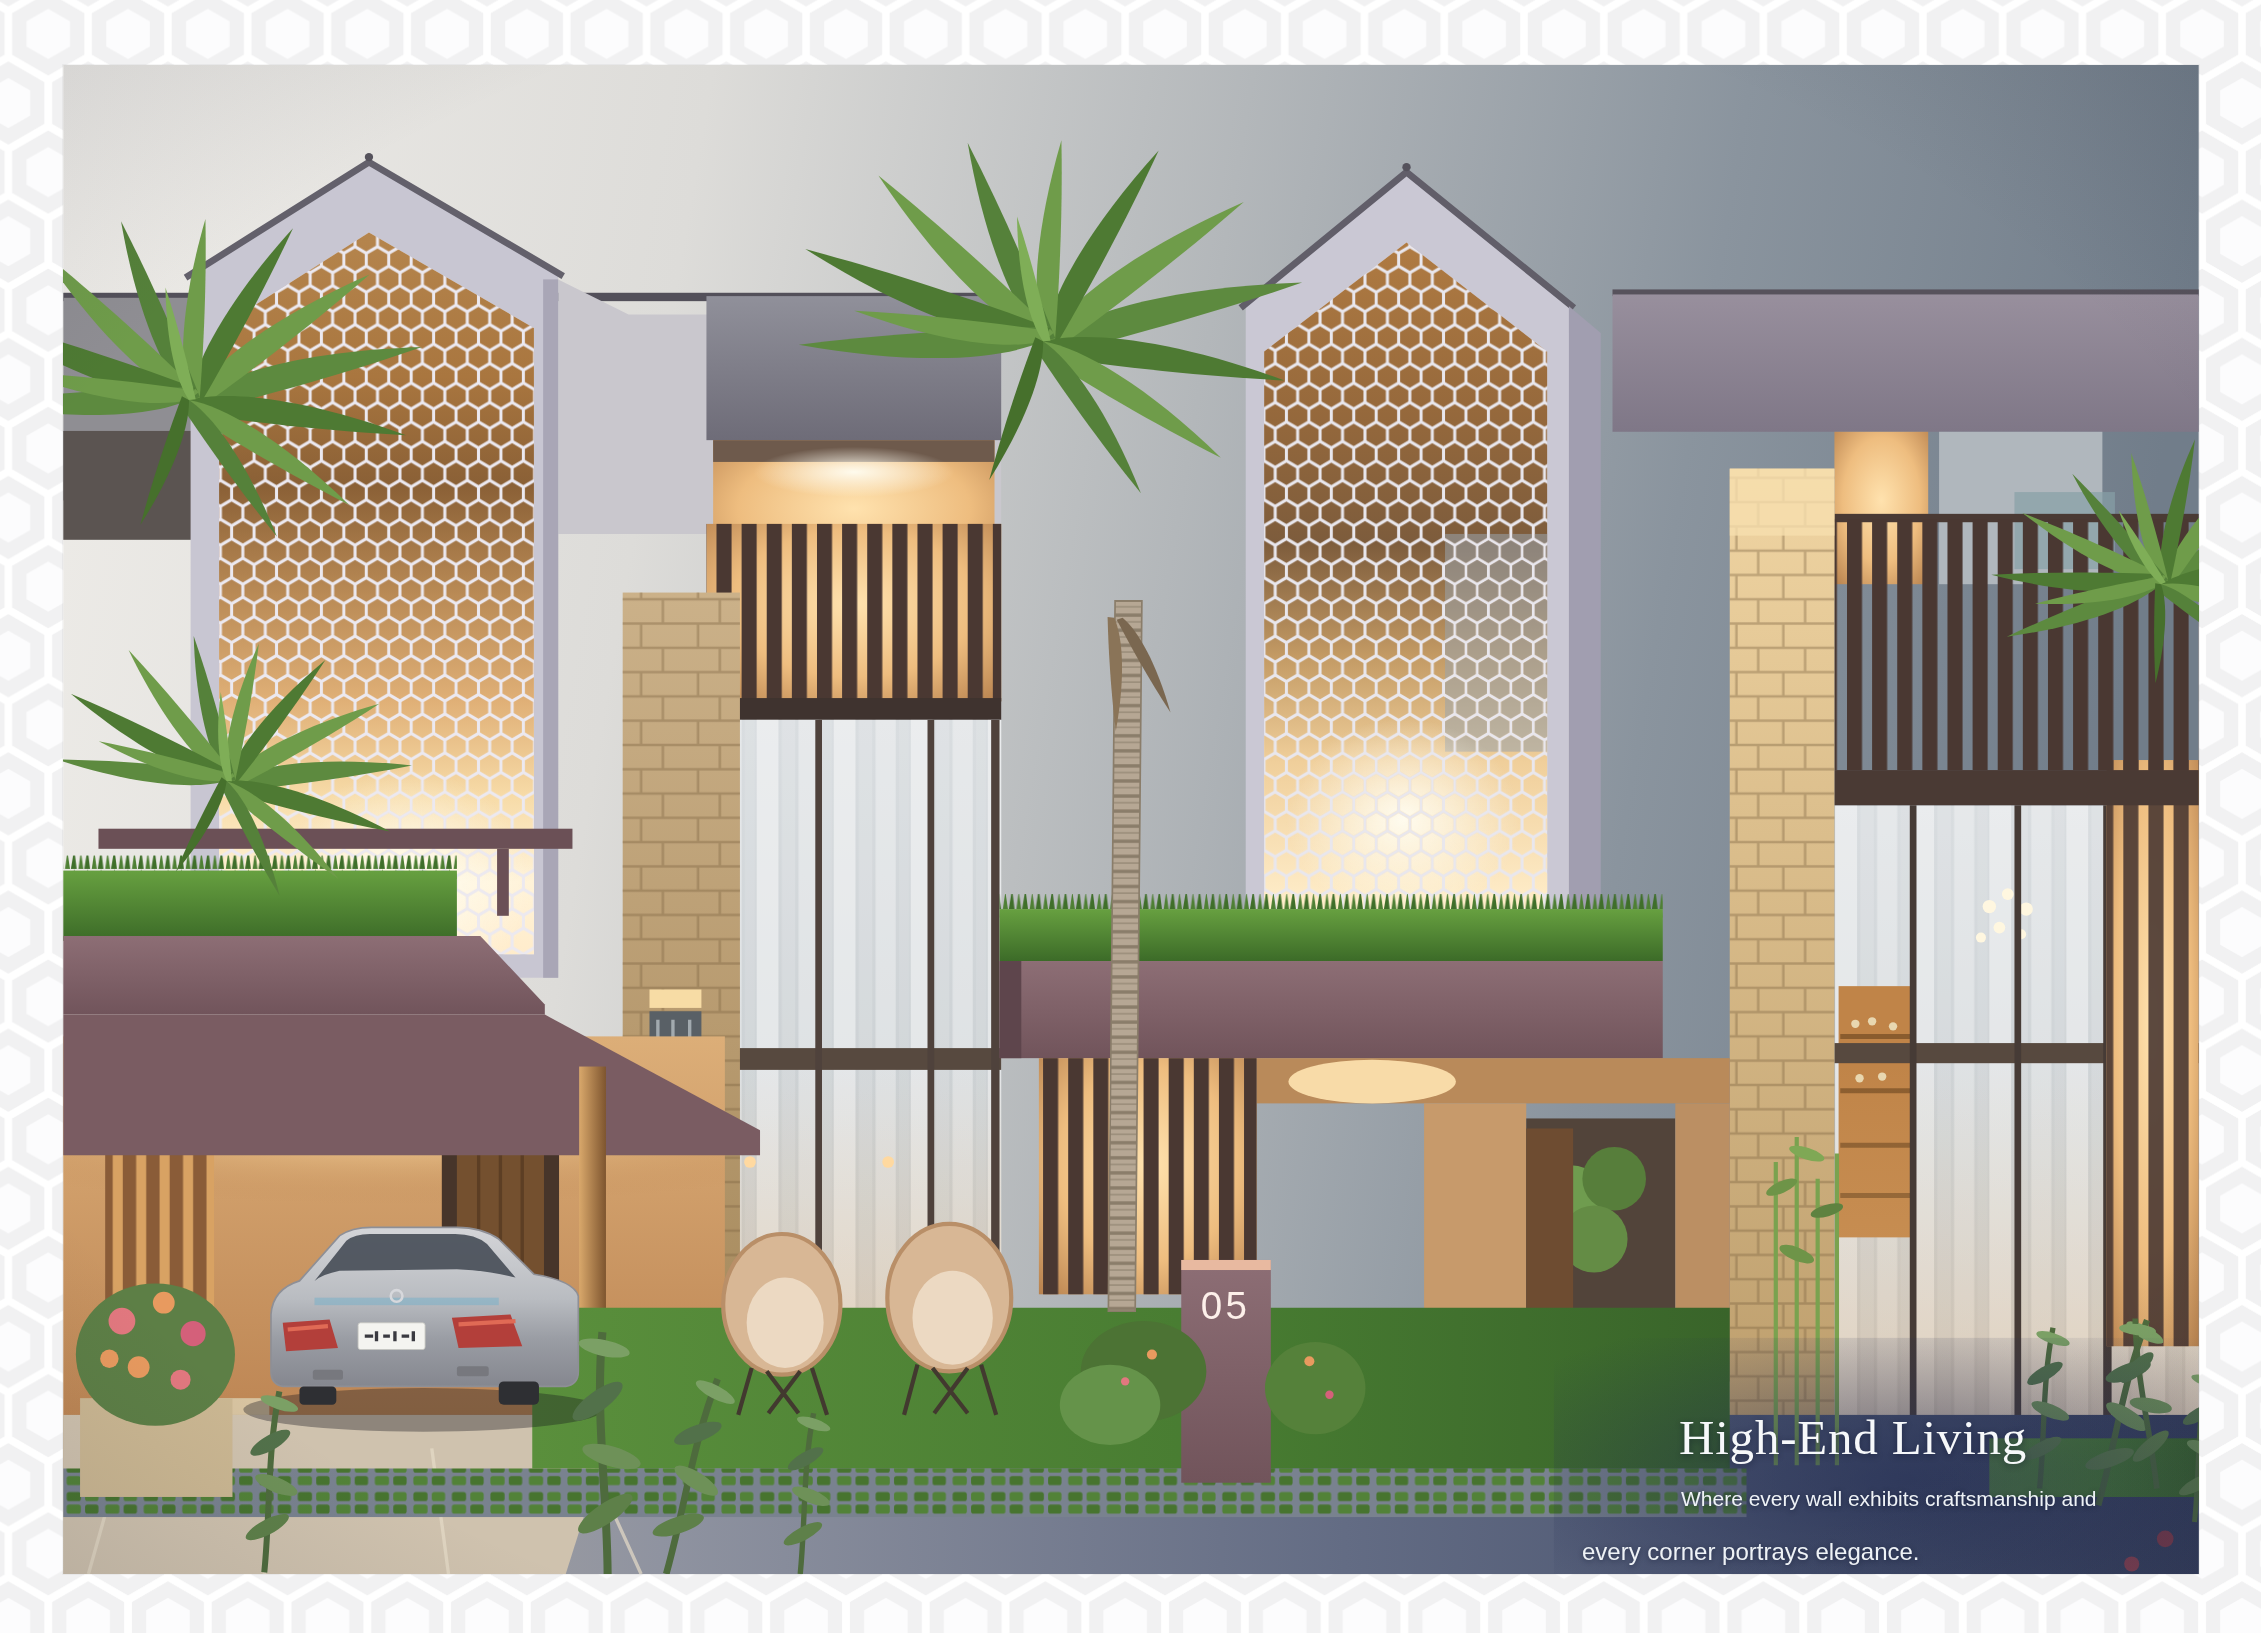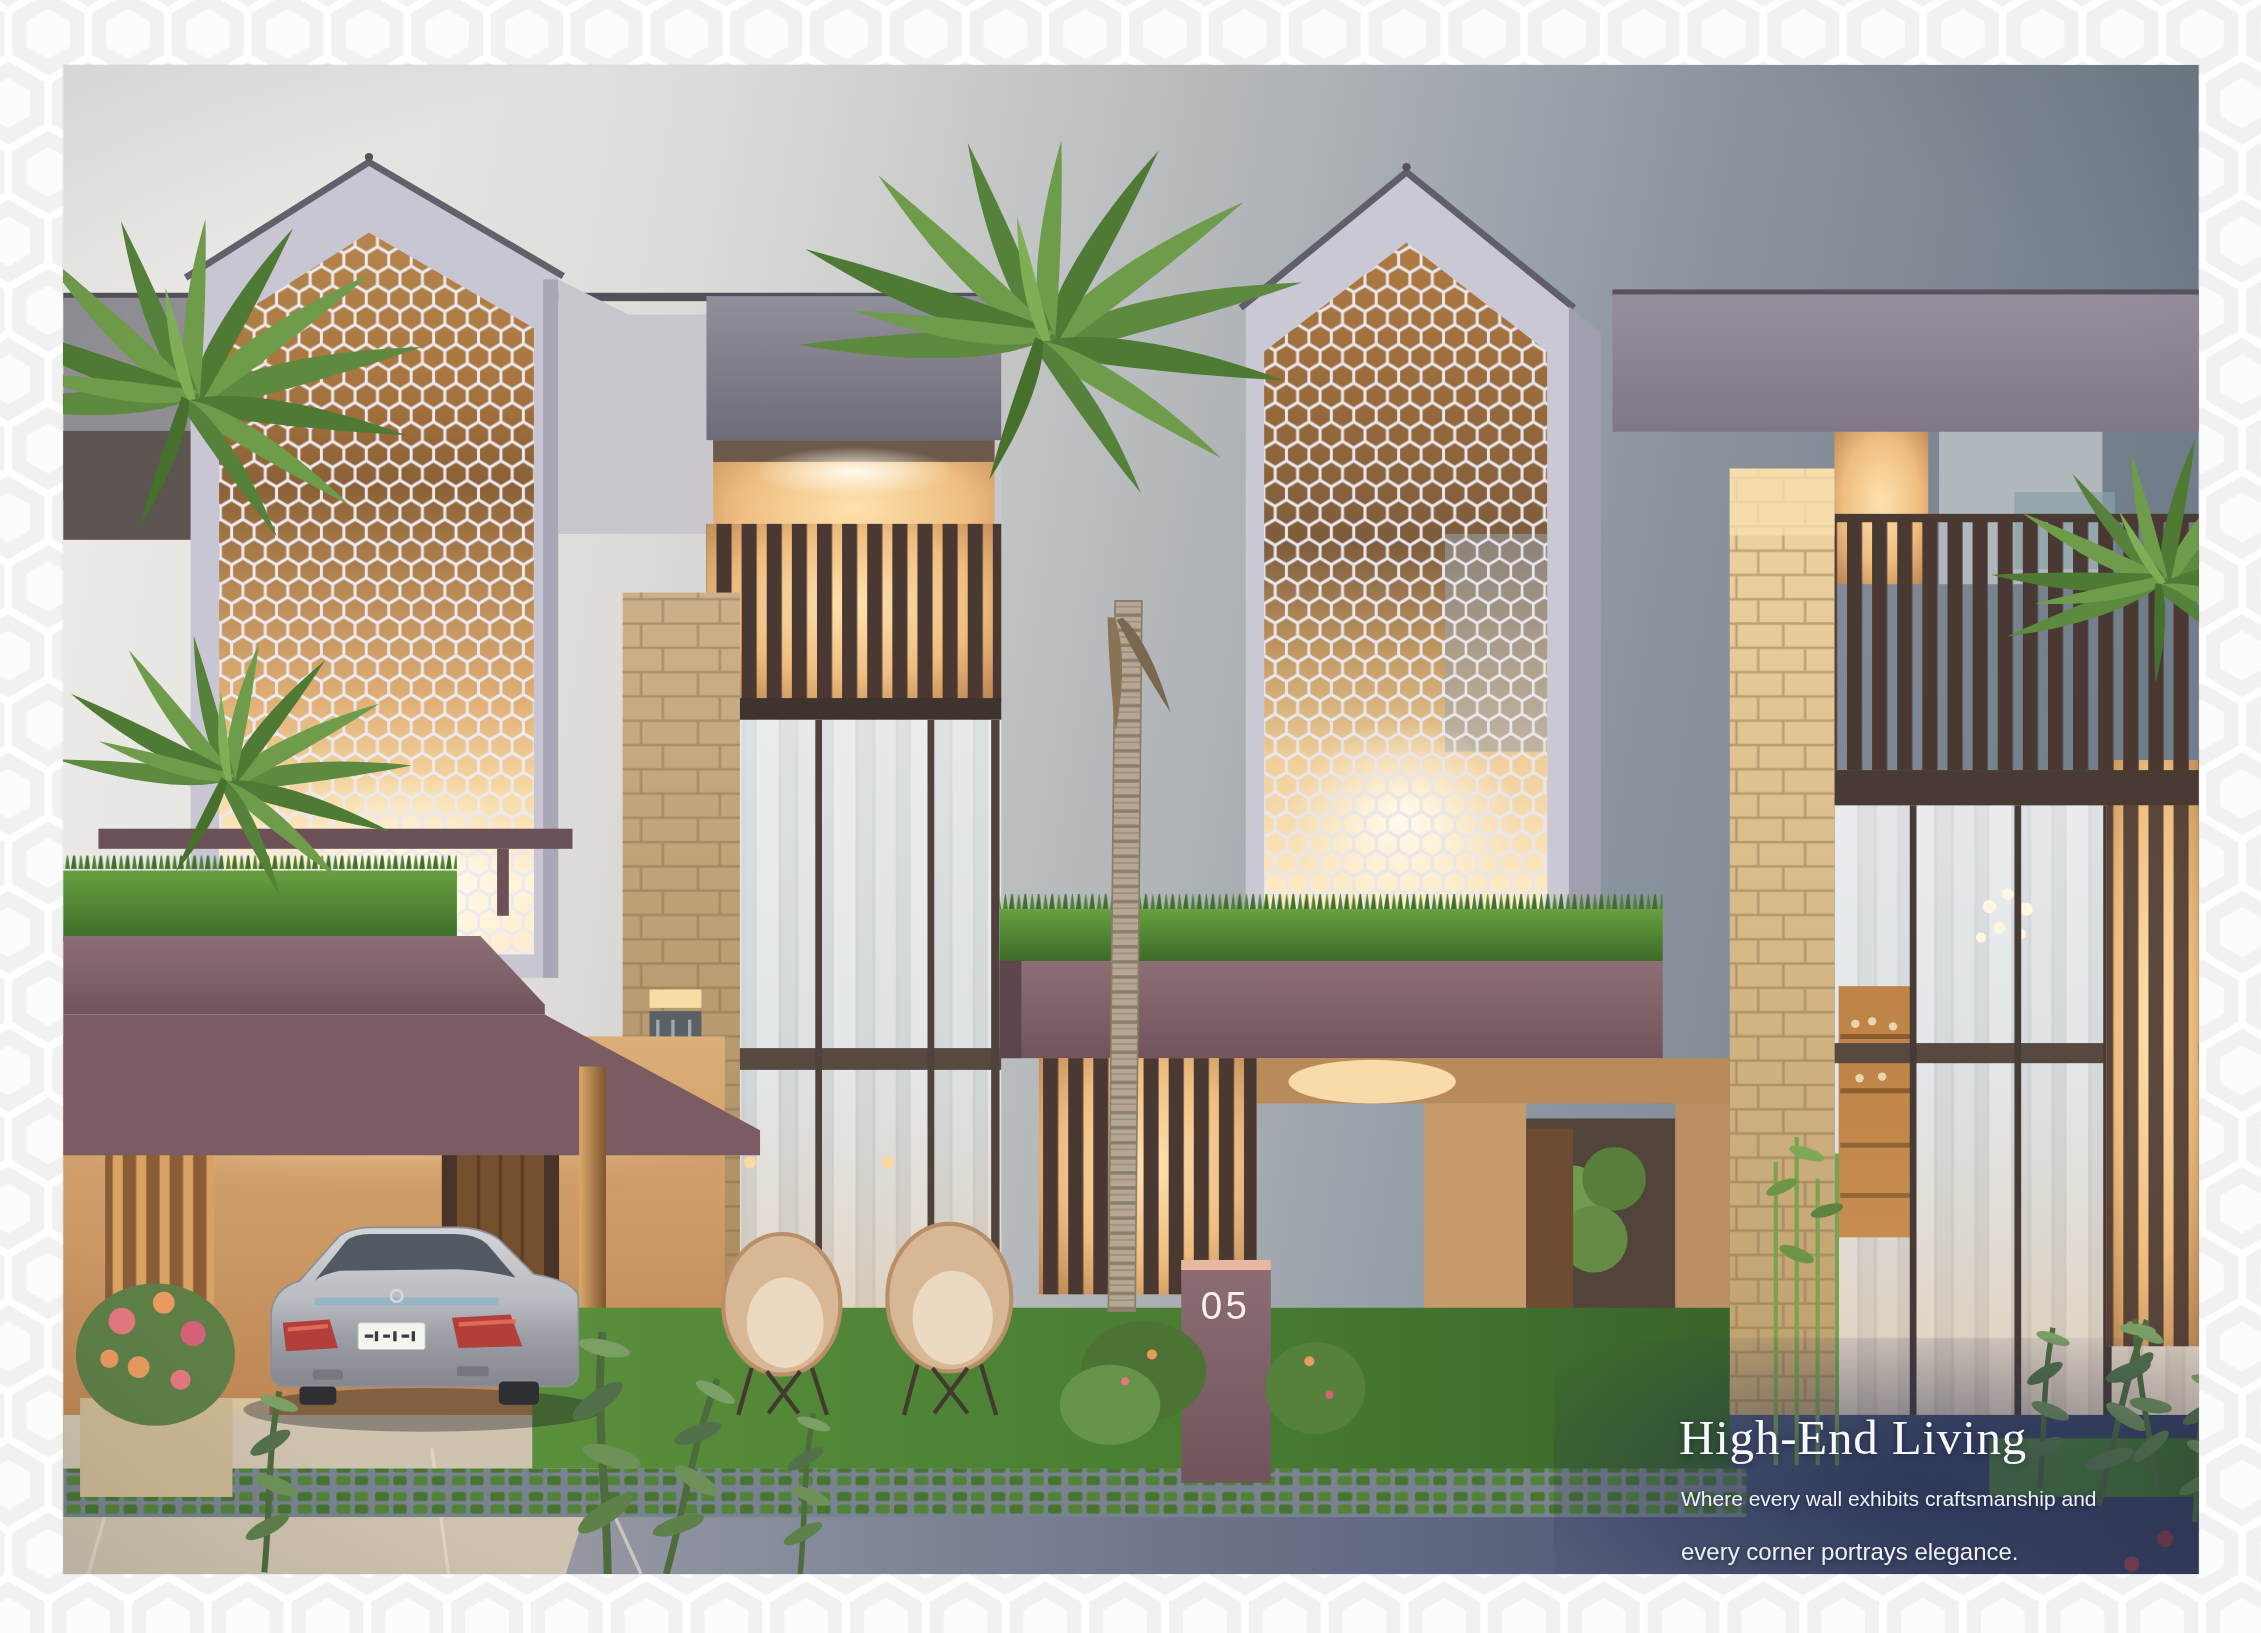--- a/index.html
+++ b/index.html
@@ -7,21 +7,21 @@
         font-family:"Liberation Sans","DejaVu Sans",sans-serif;}
   #border-svg{position:absolute;left:0;top:0;}
   #photo{position:absolute;left:63px;top:65px;width:2136px;height:1509px;overflow:hidden;
          box-shadow:0 0 0 0.8px rgba(0,0,0,.05);}
   #scene{position:absolute;left:0;top:0;}
   .caption{position:absolute;color:#fff;}
   #cap-title{left:1679px;top:1409px;font-family:"Liberation Serif","DejaVu Serif",serif;
              font-size:49px;letter-spacing:0.8px;color:#f6f8fa;text-shadow:0 1.7px 6.7px rgba(10,16,40,.45);}
   #cap-line1{left:1681px;top:1487px;font-size:21px;font-weight:400;color:#eef2f6;
              text-shadow:0 0.8px 5px rgba(10,16,40,.5);}
-  #cap-line2{left:1681px;top:1538px;font-size:24px;font-weight:400;color:#eef2f6;
+  #cap-line2{left:1582px;top:1538px;font-size:24px;font-weight:400;color:#eef2f6;
              text-shadow:0 0.8px 5px rgba(10,16,40,.5);}
 </style>
 </head>
 <body>
 
 <div id="page">
 
   <svg id="border-svg" width="2261" height="1633" viewBox="0 0 2700 1950">
     <defs>
       <g id="bhex">

